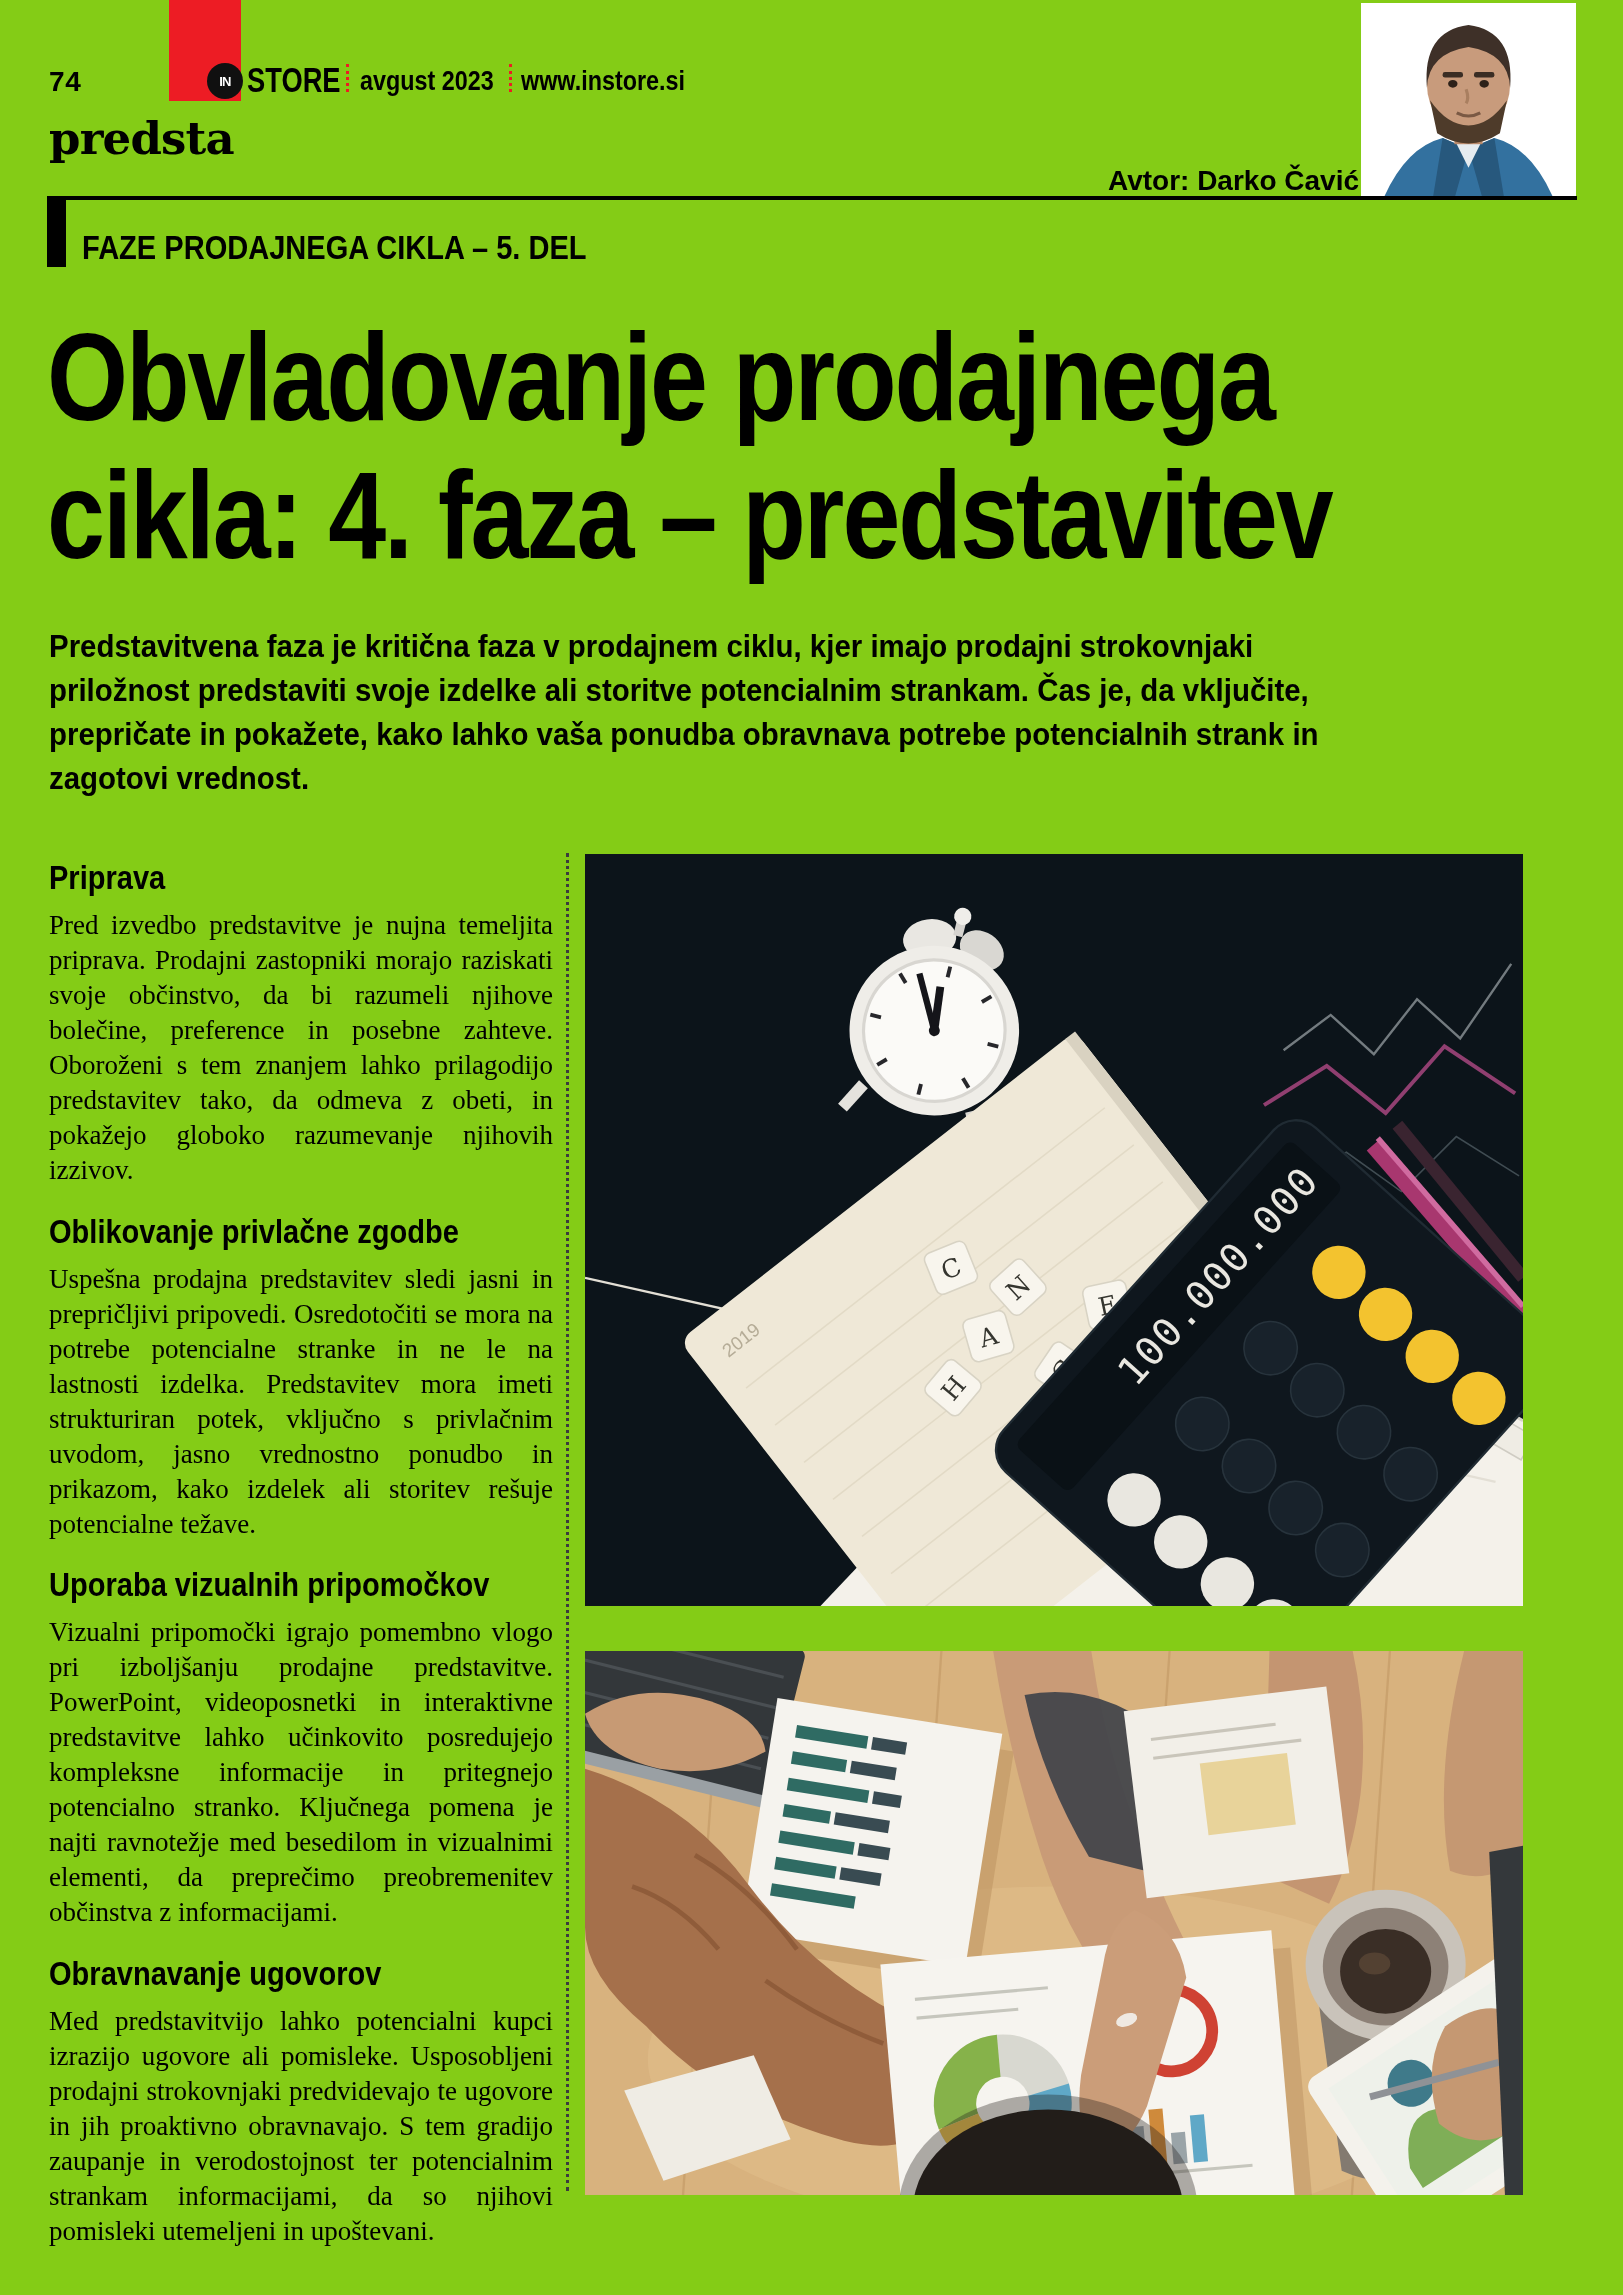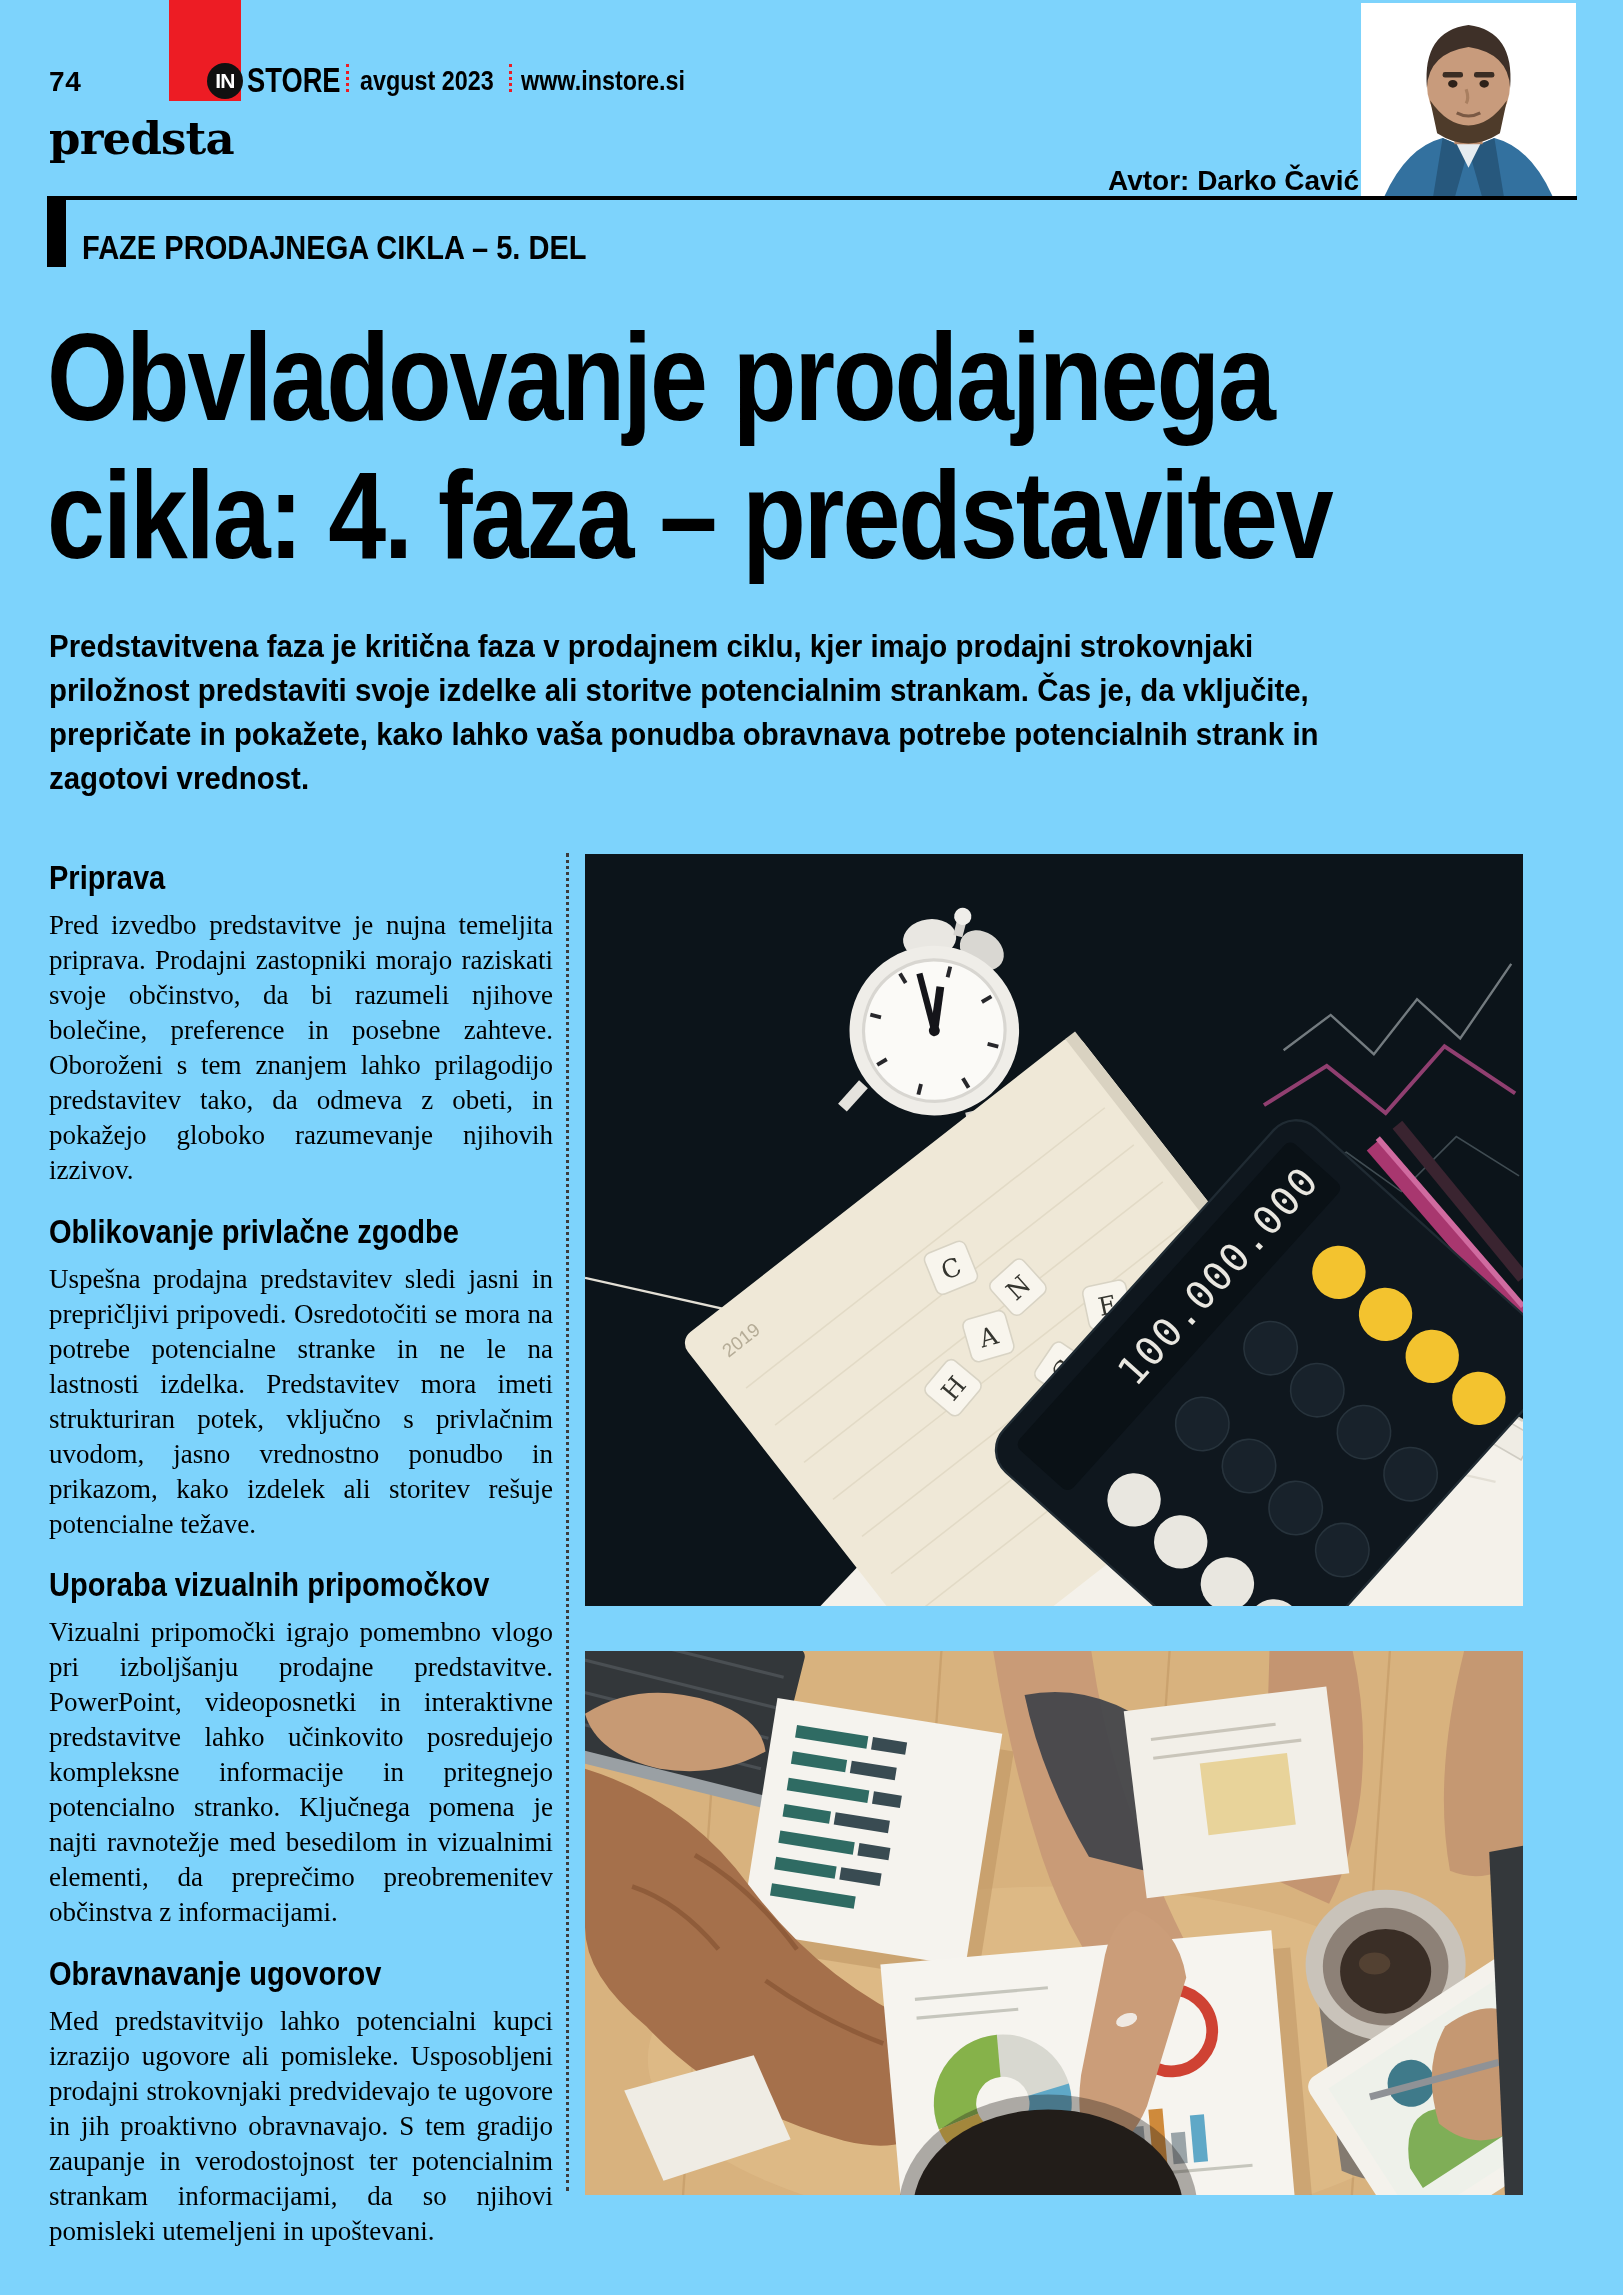--- a/index.html
+++ b/index.html
@@ -1,25 +1,25 @@
 <!DOCTYPE html>
 <html lang="sl" style="font-size:12.6px"><head>
 <meta charset="utf-8">
 <style>
   html,body{margin:0;padding:0;background:#888;}
-  .page{position:relative;width:1623px;height:2295px;background:#7dd3fc;
+  .page{position:relative;width:1623px;height:2295px;background:#84cc16;
         font-family:"Liberation Sans",sans-serif;color:#000;overflow:hidden;margin:0 auto;}
   .abs{position:absolute;}
   .cond{transform-origin:0 0;display:block;}
   
   .page-num{left:49px;top:66px;font-size:28px;font-weight:bold;letter-spacing:0.8px;}
   .red-block{left:169px;top:0;width:72px;height:101px;}
   .in-circle{left:207px;top:63px;width:36px;height:36px;border-radius:50%;background:#101010;
              color:#fff;display:flex;align-items:center;justify-content:center;
-             font-size:21px;font-weight:bold;letter-spacing:-0.8px;}
+             font-size:13px;font-weight:bold;letter-spacing:-0.8px;}
   .brand-store{left:247px;top:60px;font-size:35px;font-weight:bold;transform:scaleX(.78);letter-spacing:0;}
   .hdr-sep{top:64px;height:28px;width:0;border-left:3.1px dotted #ed1c24;}
   .issue{left:360px;top:65px;font-size:27.5px;font-weight:bold;transform:scaleX(.85);}
   .website{left:521px;top:65px;font-size:27.5px;font-weight:600;transform:scaleX(.85);}
   .section-title{left:49px;top:112px;font-family:"DejaVu Serif",serif;font-size:45px;
                  font-weight:bold;letter-spacing:-0.8px;}
   .author-line{left:1037px;top:165px;width:322px;text-align:right;font-size:28px;font-weight:bold;}
   .author-photo{left:1361px;top:3.1px;}
   .rule{left:47px;top:196px;width:1530px;height:3.9px;background:#000;}
   .kicker-bar{left:47px;top:196px;width:19px;height:71px;background:#000;}

